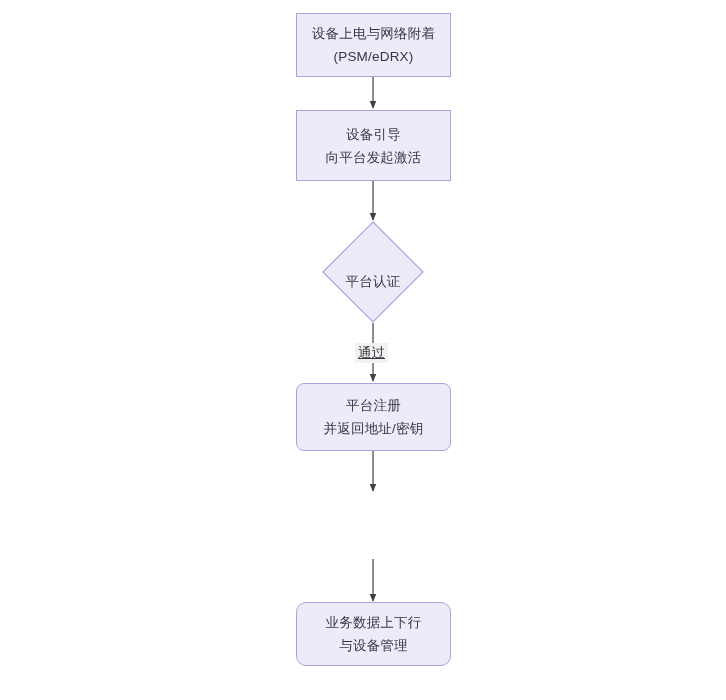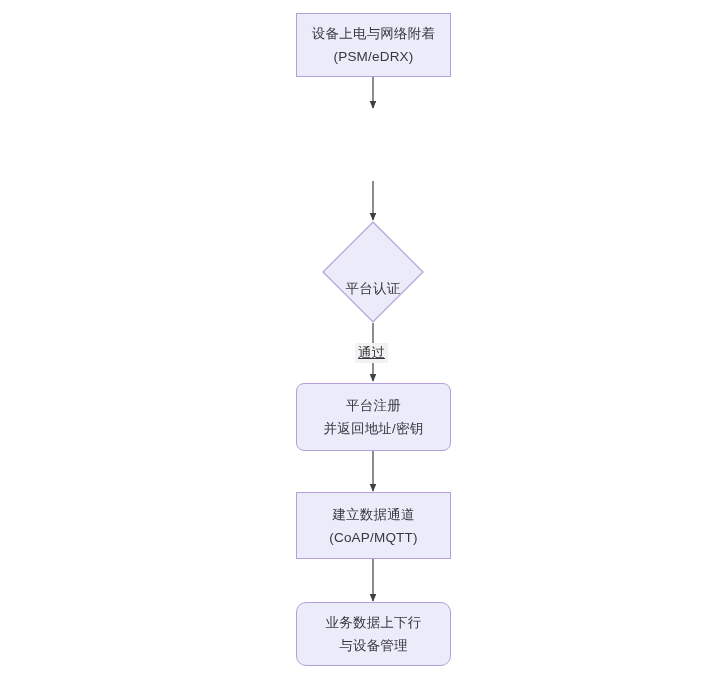--- a/index.html
+++ b/index.html
@@ -51,21 +51,21 @@
     position: absolute;
   }
   .node-diamond-wrap .diamond-shape {
     position: absolute;
     left: 0;
     top: 0;
   }
   .node-diamond-wrap .diamond-text {
     position: absolute;
     left: 0;
-    top: 16px;
+    top: 9px;
     width: 100%;
     height: 100%;
     display: flex;
     align-items: center;
     justify-content: center;
   }
   .edge-label {
     position: absolute;
     background: #f2f2f2;
     color: #37373f;
@@ -103,40 +103,40 @@
     <g>
       <line x1="373" y1="559" x2="373" y2="601" stroke="#3f3f46" stroke-width="1.2" marker-end="url(#arrowhead)"></line>
     </g>
   </svg>
 
   <div class="node node-rect" style="left:296px; top:13px; width:155px; height:64px;">
     <div class="node-label">设备上电与网络附着
 (PSM/eDRX)</div>
   </div>
 
+  <div class="node node-rect" style="left:296px; top:110px; width:155px; height:71px;">
+    <div class="node-label">设备引导
+向平台发起激活</div>
+  </div>
 
   <div class="node-diamond-wrap" style="left:322px; top:221px; width:102px; height:102px;">
     <svg class="diamond-shape" width="102" height="102" viewBox="0 0 102 102">
       <polygon points="51,1 101,51 51,101 1,51" fill="#ecebfa" stroke="#b49fdc" stroke-width="1.2"></polygon>
     </svg>
     <div class="diamond-text">
       <div class="node-label">平台认证</div>
     </div>
   </div>
 
   <div class="edge-label" style="left:355px; top:343px;">通过</div>
 
   <div class="node node-rect" style="left:296px; top:383px; width:155px; height:68px;border-radius:8px;">
     <div class="node-label">平台注册
 并返回地址/密钥</div>
   </div>
 
-  <div class="node node-rect" style="left:296px; top:492px; width:155px; height:67px;">
-    <div class="node-label">建立数据通道
-(CoAP/MQTT)</div>
-  </div>
 
   <div class="node node-rect" style="left:296px; top:602px; width:155px; height:64px;border-radius:10px;">
     <div class="node-label">业务数据上下行
 与设备管理</div>
   </div>
 
 </div>
 
 </body></html>

